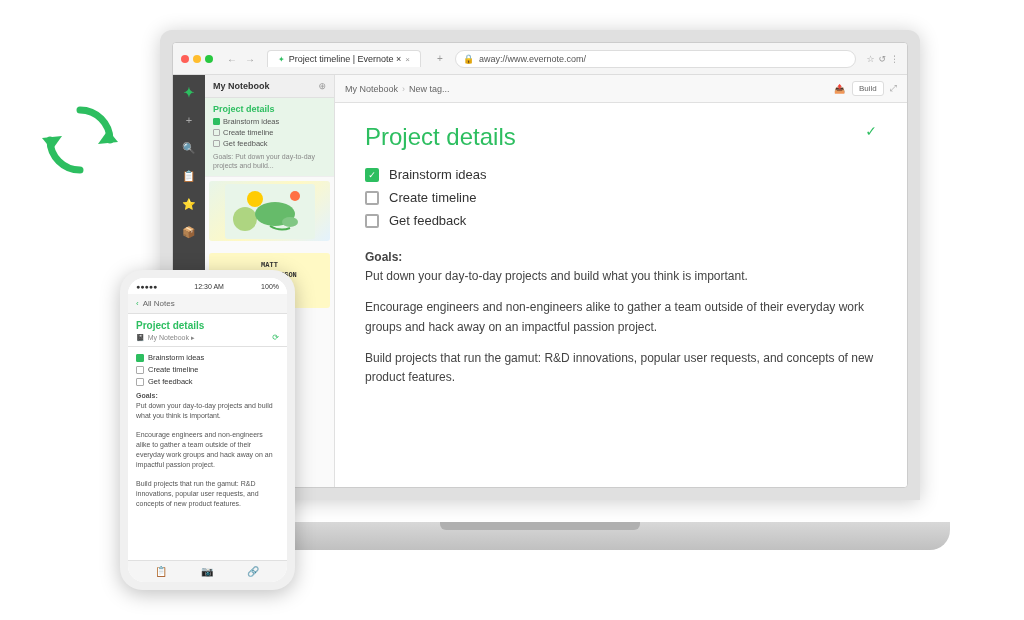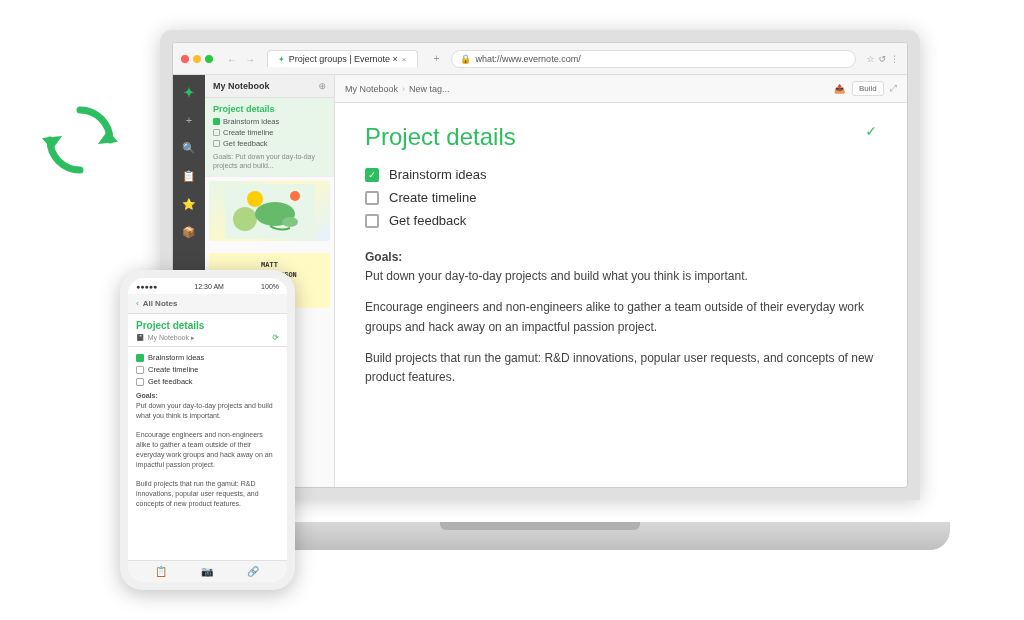--- a/index.html
+++ b/index.html
@@ -493,27 +493,27 @@
           <div class="tl-red"></div>
           <div class="tl-yellow"></div>
           <div class="tl-green"></div>
         </div>
         <div class="browser-nav">
           <div class="nav-btn">←</div>
           <div class="nav-btn">→</div>
         </div>
         <div class="browser-tab">
           <span style="color:#2dbe60;font-size:8px;">✦</span>
-          <span>Project groups | Evernote ×</span>
+          <span>Project timeline | Evernote ×</span>
           <span class="tab-close">×</span>
         </div>
         <div class="new-tab">+</div>
         <div class="address-bar">
           <span style="color:#999;font-size:9px;">🔒</span>
-          <span>what://www.evernote.com/</span>
+          <span>away://www.evernote.com/</span>
         </div>
         <div class="address-bar-icons">
           <span class="addr-icon">☆</span>
           <span class="addr-icon">↺</span>
           <span class="addr-icon">⋮</span>
         </div>
       </div>
 
       <div class="app-layout">
 
@@ -627,21 +627,21 @@
   <div class="phone-screen">
 
     <div class="phone-status-bar">
       <span>●●●●●</span>
       <span>12:30 AM</span>
       <span>100%</span>
     </div>
 
     <div class="phone-nav-bar">
       <span style="color:#2dbe60;">‹</span>
-      <span style="margin-left:4px;font-weight:bold;">All Notes</span>
+      <span style="margin-left:4px;">All Notes</span>
     </div>
 
     <div class="phone-note-header">
       <div class="phone-note-title">Project details</div>
       <div class="phone-notebook">
         <span>📓</span>
         <span>My Notebook ▸</span>
         <span style="color:#2dbe60;margin-left:auto;font-size:8px;">⟳</span>
       </div>
     </div>

